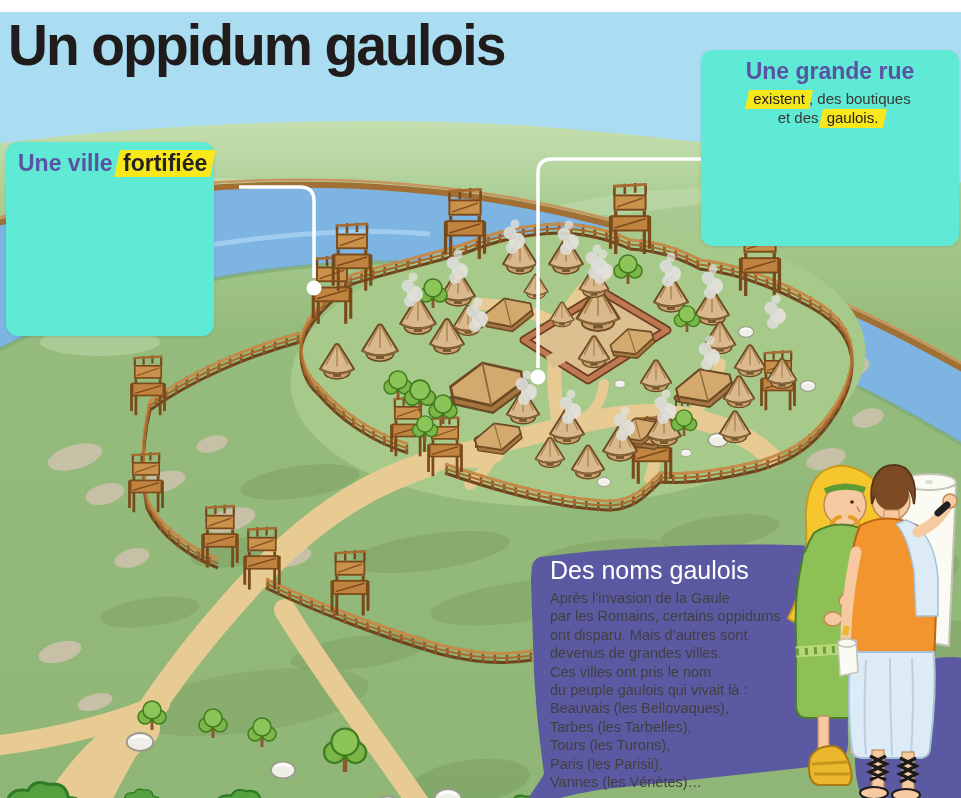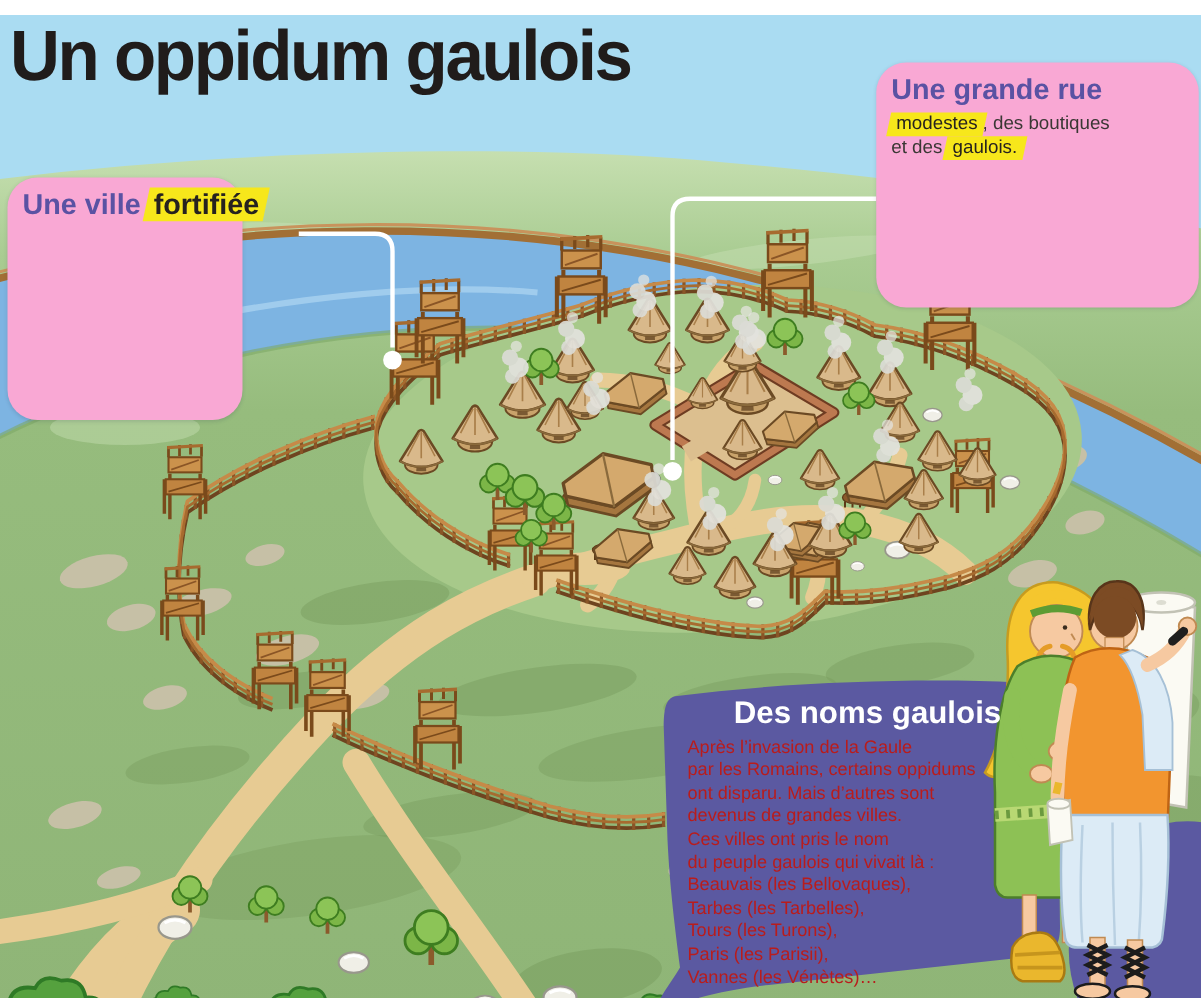--- a/index.html
+++ b/index.html
@@ -5,35 +5,35 @@
   html,body{margin:0;padding:0;}
   #poster{position:relative;width:961px;height:798px;overflow:hidden;
           font-family:"Liberation Sans",sans-serif;background:#aadcf2;margin-top:12px;}
   #scene{position:absolute;left:0;top:0;width:961px;height:798px;display:block;}
 
   .overlay{position:absolute;}
   #title{left:8px;top:0px;font-size:57px;font-weight:bold;color:#201c1b;
          letter-spacing:-2px;transform:scaleX(0.97);transform-origin:left top;white-space:nowrap;}
   #subtitle{left:8px;top:78px;font-size:17px;font-weight:bold;color:#2b2a28;white-space:nowrap;}
 
-  .callout{background:#f9a8d4;border-radius:24px;padding:8px 12px;box-sizing:border-box;
-           box-shadow:0 1px 3px rgba(40,60,80,.15);}
+  .callout{background:#5eead4;border-radius:12px;padding:8px 12px;box-sizing:border-box;
+           box-shadow:0 1px 3px rgba(40,60,80,.15);text-align:center;}
   .callout h2{margin:0 0 5px 0;font-size:23px;line-height:27px;color:#5a52a3;font-weight:bold;white-space:nowrap;}
   .callout .body{font-size:15px;line-height:19px;color:#3a3734;white-space:pre-line;}
-  #callout-fortified{left:6px;top:130px;width:188px;height:194px;}
+  #callout-fortified{left:6px;top:130px;width:208px;height:194px;}
   #callout-street{left:701px;top:38px;width:258px;height:196px;}
   #callout-street .body{line-height:18.5px;}
 
   .hl{position:relative;display:inline-block;z-index:0;padding:0 4px;color:#26221f;}
   .hl::before{content:"";position:absolute;inset:0 -2px;background:#f7e71b;
               transform:skewX(-12deg);z-index:-1;}
 
   #callout-names-text{left:550px;top:543px;width:288px;color:#ffffff;}
-  #callout-names-text h2{margin:0 0 4px 0;font-size:25px;line-height:30px;color:#ffffff;font-weight:bold;white-space:nowrap;text-align:center;}
-  #callout-names-text .body{font-size:14.5px;line-height:18.4px;color:#b91c1c;white-space:pre-line;}
+  #callout-names-text h2{margin:0 0 4px 0;font-size:25px;line-height:30px;color:#ffffff;font-weight:normal;white-space:nowrap;}
+  #callout-names-text .body{font-size:14.5px;line-height:18.4px;color:#404040;white-space:pre-line;}
 </style>
 </head>
 <body>
 
 <div id="poster">
 
 <svg id="scene" viewBox="0 0 961 798" xmlns="http://www.w3.org/2000/svg">
   <defs>
     <linearGradient id="hillGrad" x1="0" y1="0" x2="0" y2="1">
       <stop offset="0" stop-color="#c6dfb0"></stop>
@@ -524,21 +524,21 @@
 </svg>
 
 <div class="overlay" id="title">Un oppidum gaulois</div>
 
 <div class="overlay callout" id="callout-fortified">
   <h2><span>Une ville </span><span class="hl">fortifiée</span></h2>
 </div>
 
 <div class="overlay callout" id="callout-street">
   <h2>Une grande rue</h2>
-  <div class="body"><span class="hl">modestes</span><span>, des boutiques
+  <div class="body"><span class="hl">existent</span><span>, des boutiques
 et des </span><span class="hl">gaulois.</span></div>
 </div>
 
 <div class="overlay" id="callout-names-text">
   <h2>Des noms gaulois</h2>
   <div class="body">Après l’invasion de la Gaule
 par les Romains, certains oppidums
 ont disparu. Mais d’autres sont
 devenus de grandes villes.
 Ces villes ont pris le nom

